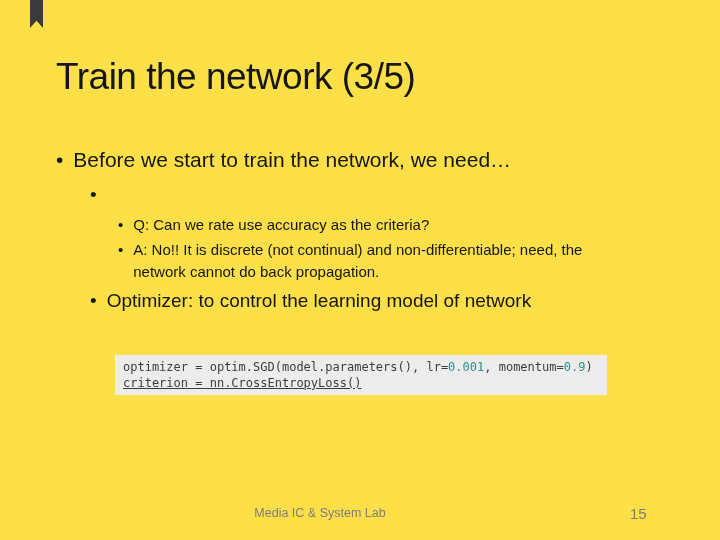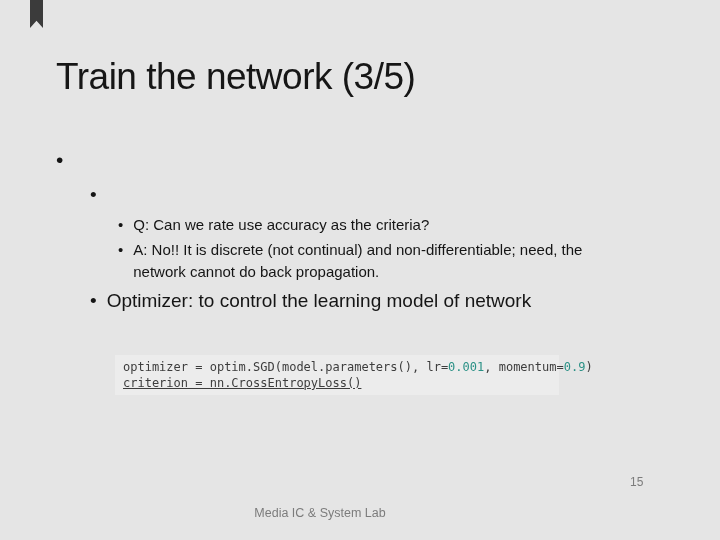--- a/index.html
+++ b/index.html
@@ -4,21 +4,21 @@
 <style>
   * { margin: 0; padding: 0; box-sizing: border-box; }
   html, body { width: 720px; height: 540px; }
   body { font-family: "Liberation Sans", sans-serif; }
 
   .slide {
     position: absolute;
     inset: 0;
     width: 720px;
     height: 540px;
-    background: #e5e5e5;
+    background: #fde047;
     overflow: hidden;
   }
 
   .bookmark {
     position: absolute;
     left: 30px;
     top: 0;
     width: 13px;
     height: 28px;
     background: #3b3b3b;
@@ -52,21 +52,21 @@
   .b2 { padding-left: 90px; font-size: 19px; line-height: 24px; margin-bottom: 7px; }
   .b3 { padding-left: 118px; font-size: 15px; line-height: 22px; margin-bottom: 3px; }
   .b3 .bullet-text { max-width: 470px; }
   .b3-last { margin-bottom: 6px; }
   .b2-last { margin-bottom: 0; }
 
   .code-block {
     position: absolute;
     left: 115px;
     top: 355px;
-    width: 444px;
+    width: 492px;
     background: #ececec;
     padding: 4px 4px 4px 8px;
     font-family: "DejaVu Sans Mono", monospace;
     font-size: 12px;
     line-height: 16px;
     white-space: nowrap;
   }
 
   .footer-lab {
     position: absolute;
@@ -74,39 +74,40 @@
     top: 506px;
     width: 640px;
     text-align: center;
     font-size: 12.5px;
     color: #7c7c7c;
   }
 
   .page-number {
     position: absolute;
     left: 630px;
-    top: 475px;
+    top: 505px;
     width: 30px;
-    font-size: 12px;
+    font-size: 15px;
     color: #7c7c7c;
   }
 </style>
 </head>
 <body>
 
 <div class="slide">
 
   <div class="bookmark"></div>
 
   <h1 class="slide-title">Train the network (3/5)</h1>
 
   <div class="bullet-list">
 
     <div class="bullet-row b1">
       <span class="bullet-glyph">•</span>
+      <span class="bullet-text">Before we start to train the network, we need…</span>
     </div>
 
     <div class="bullet-row b2">
       <span class="bullet-glyph">•</span>
     </div>
 
     <div class="bullet-row b3">
       <span class="bullet-glyph">•</span>
       <span class="bullet-text">Q: Can we rate use accuracy as the criteria?</span>
     </div>

